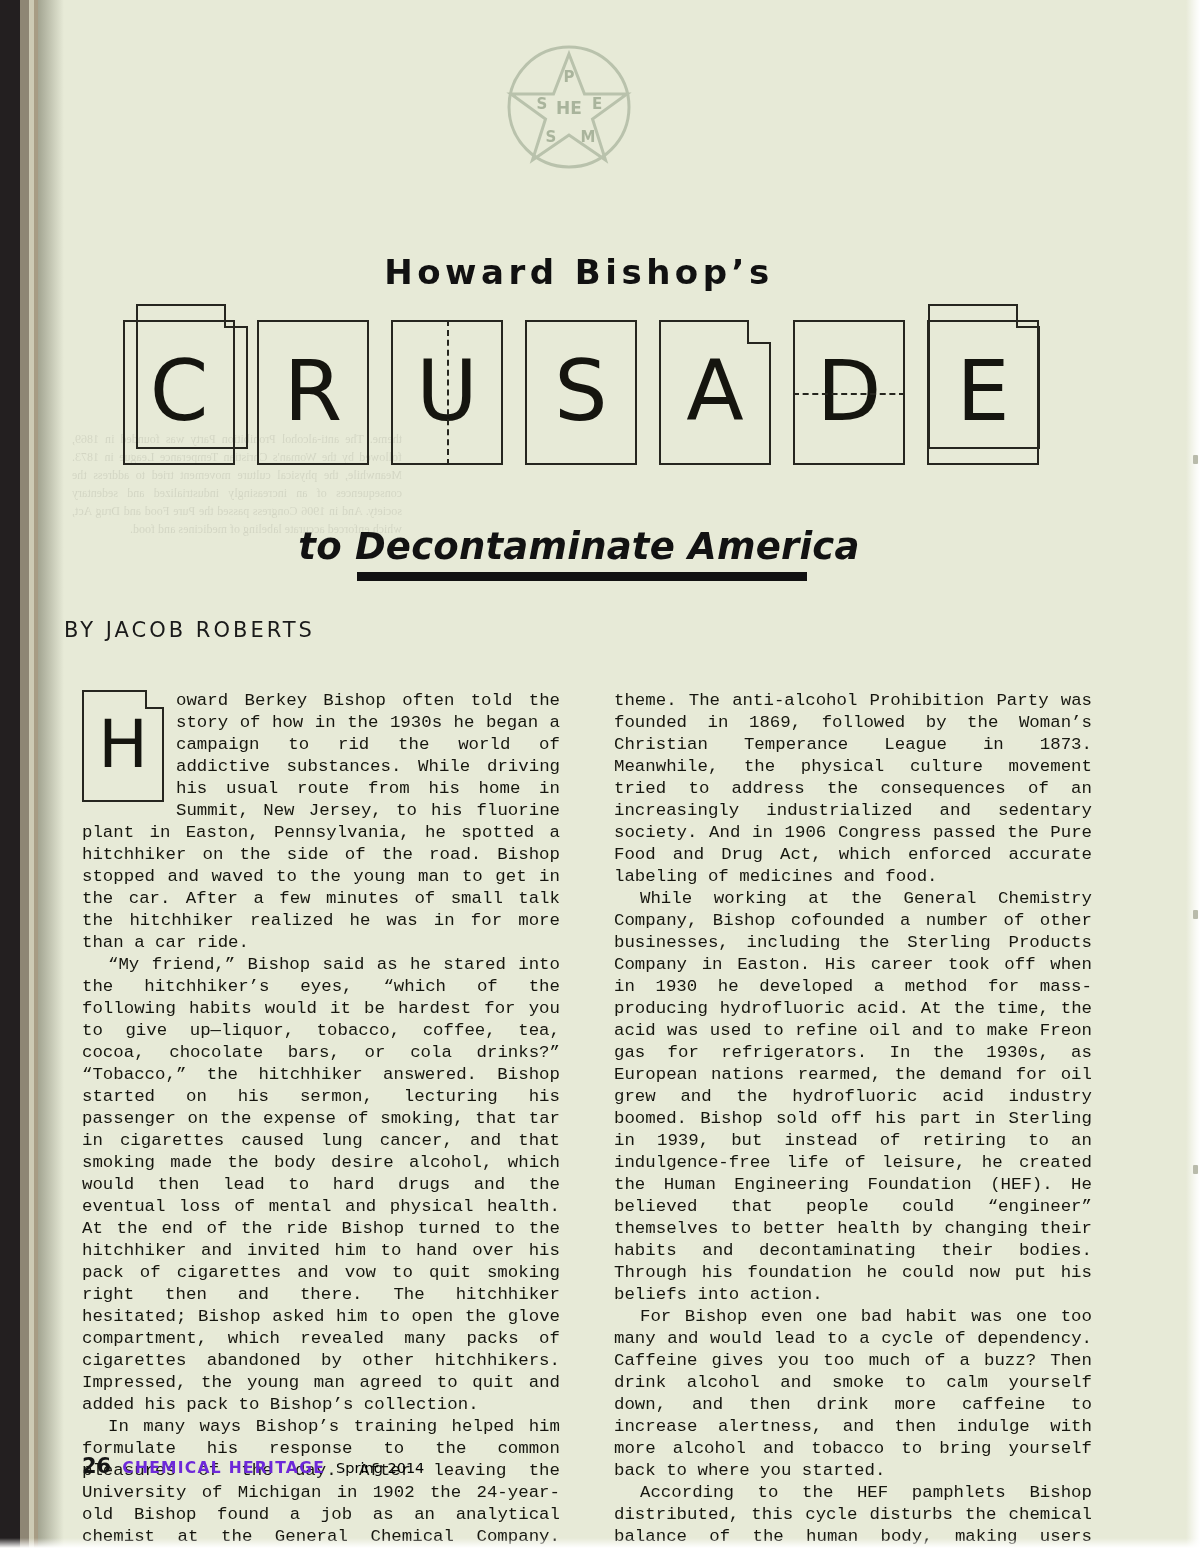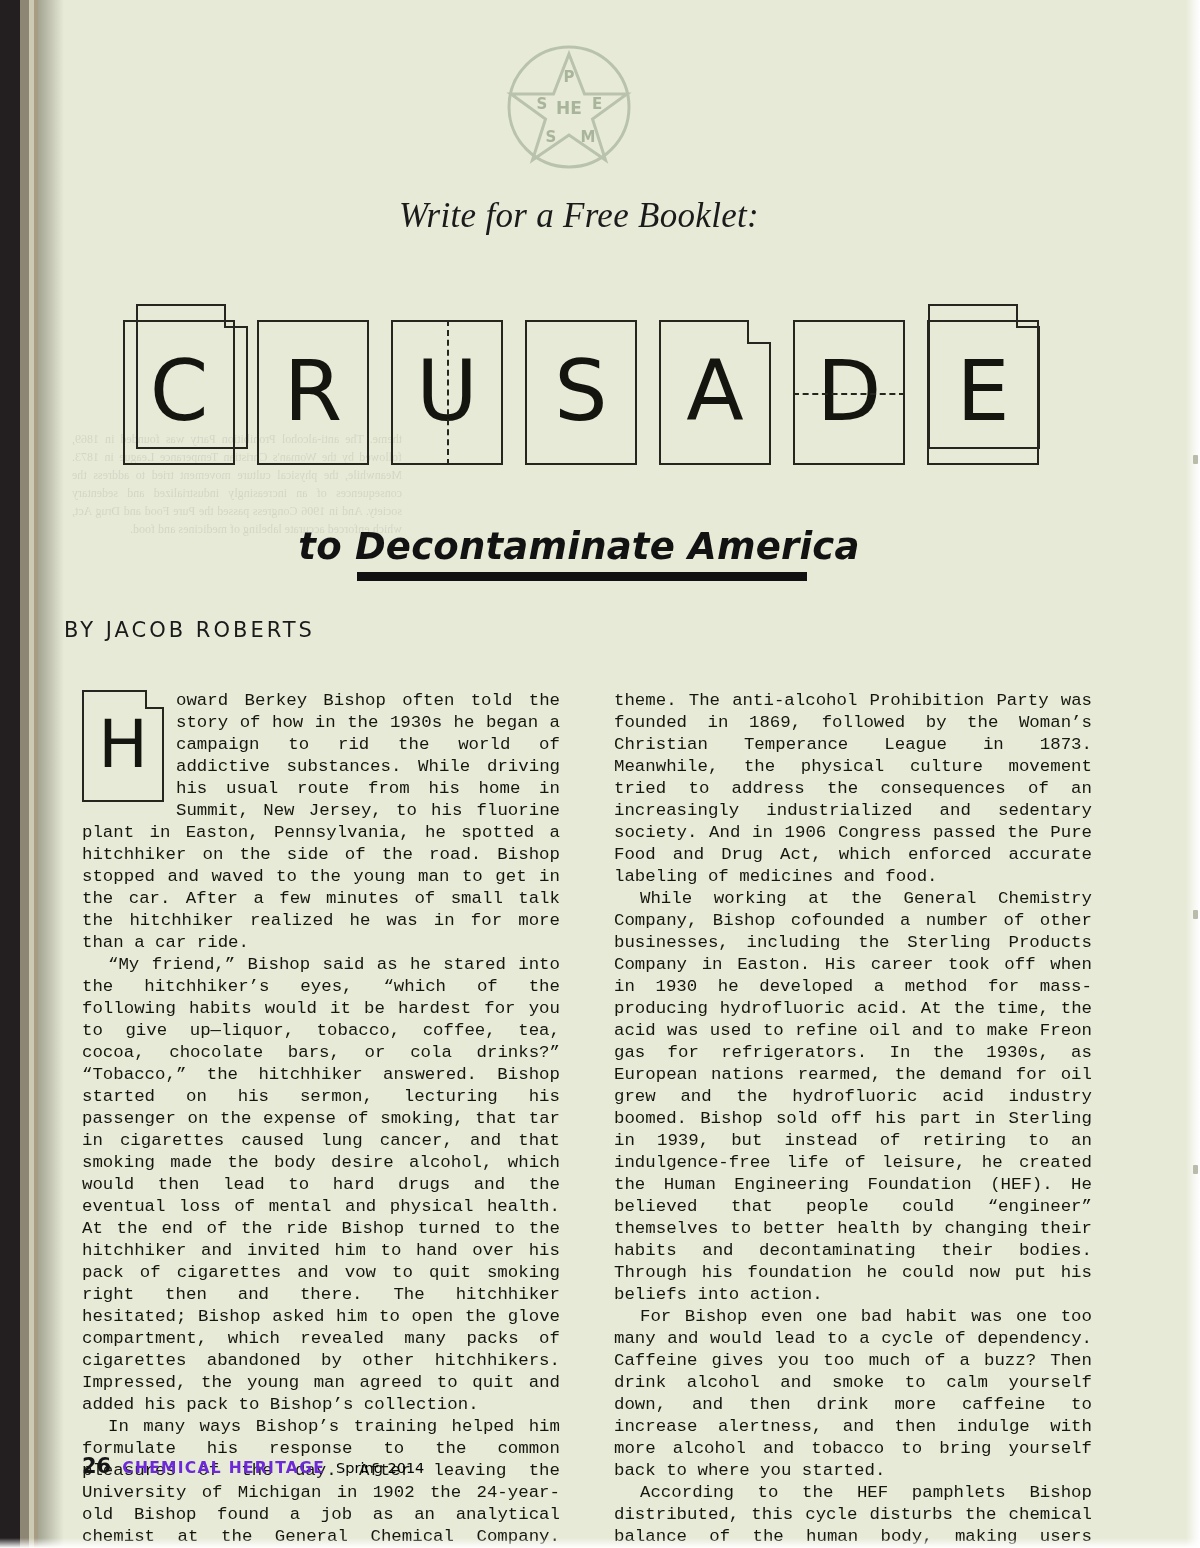--- a/index.html
+++ b/index.html
@@ -329,21 +329,21 @@
         <polygon points="65,12 80.5,52 123,52 88.5,77 101.5,118 65,93 28.5,118 41.5,77 7,52 49.5,52" fill="none" stroke="#b9c2ac" stroke-width="3"></polygon>
         <text x="65" y="40" text-anchor="middle" font-family="DejaVu Sans, sans-serif" font-size="15" font-weight="bold" fill="#a9b49c">P</text>
         <text x="93" y="67" text-anchor="middle" font-family="DejaVu Sans, sans-serif" font-size="15" font-weight="bold" fill="#a9b49c">E</text>
         <text x="38" y="67" text-anchor="middle" font-family="DejaVu Sans, sans-serif" font-size="15" font-weight="bold" fill="#a9b49c">S</text>
         <text x="65" y="72" text-anchor="middle" font-family="DejaVu Sans, sans-serif" font-size="17" font-weight="bold" fill="#a9b49c">HE</text>
         <text x="84" y="100" text-anchor="middle" font-family="DejaVu Sans, sans-serif" font-size="15" font-weight="bold" fill="#a9b49c">M</text>
         <text x="47" y="100" text-anchor="middle" font-family="DejaVu Sans, sans-serif" font-size="15" font-weight="bold" fill="#a9b49c">S</text>
       </svg>
     </div>
 
-    <div class="kicker">Write for a Free Booklet:</div>
+    <div class="byline-title">Howard Bishop’s</div>
 
     <div class="crusade">
 
       <div class="card back" style="left:14px; top:4px; width:112px; height:145px;">
         <div class="fold"></div>
       </div>
       <div class="card back" style="left:806px; top:4px; width:112px; height:145px;">
         <div class="fold"></div>
       </div>
 

